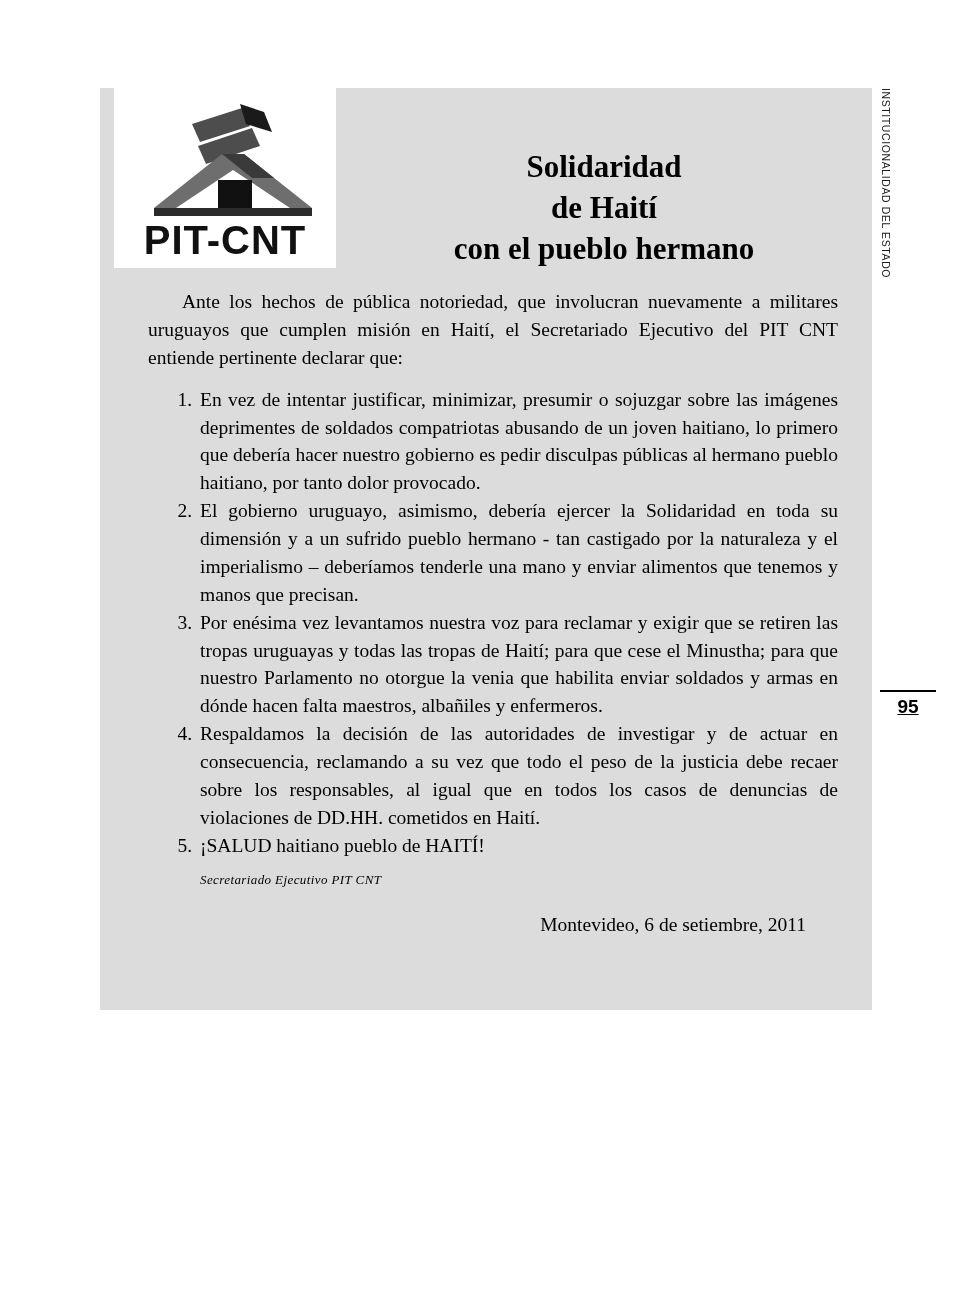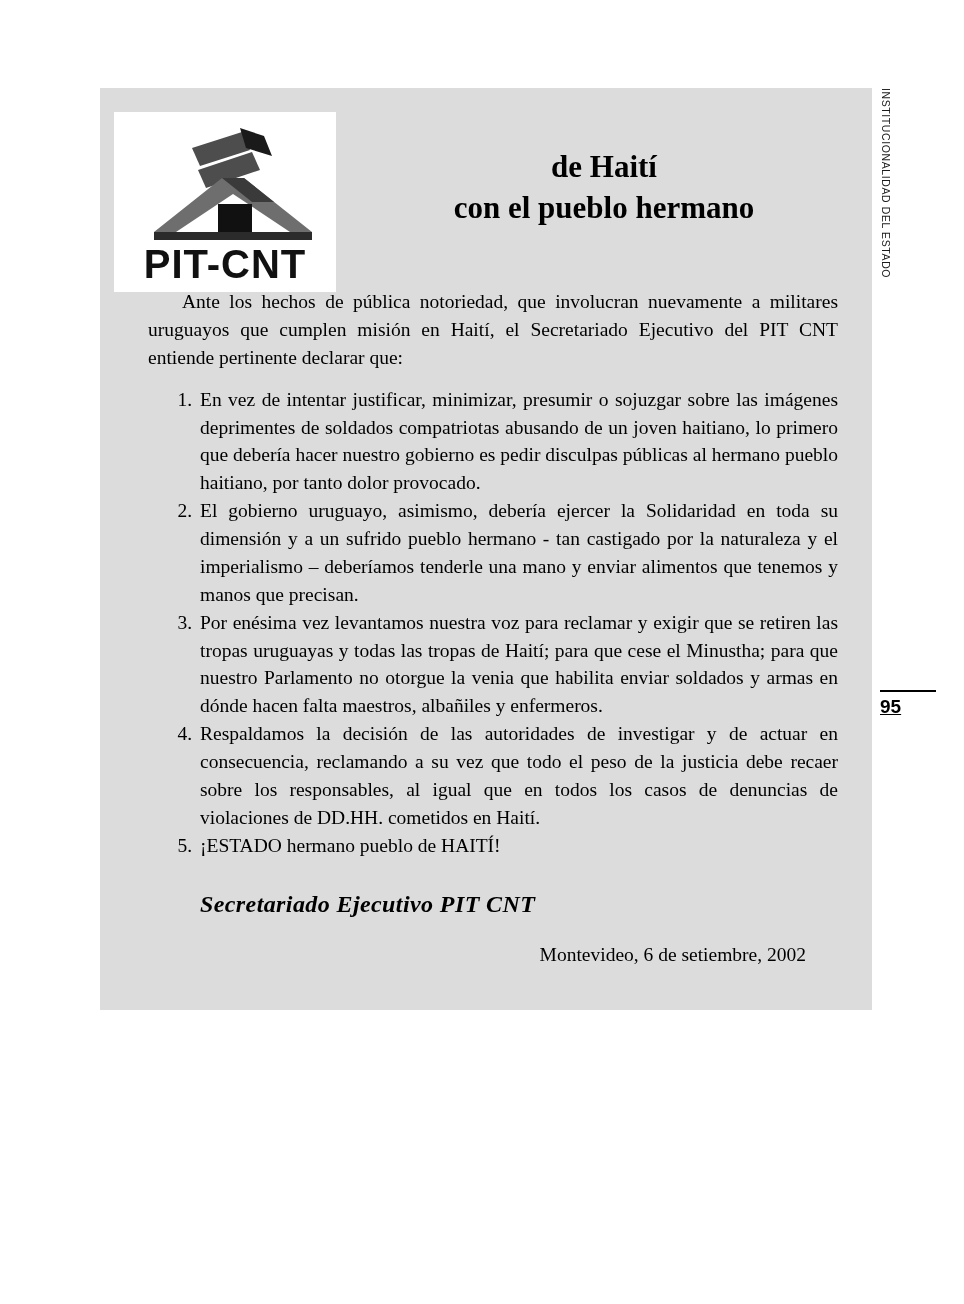--- a/index.html
+++ b/index.html
@@ -29,21 +29,21 @@
     letter-spacing: 0.6px;
     color: #1a1a1a;
     white-space: nowrap;
   }
 
   .page-number-wrap {
     position: absolute;
     left: 880px;
     top: 690px;
     width: 56px;
-    text-align: left;
+    text-align: center;
     text-decoration: underline;
   }
   .page-number-rule {
     width: 56px;
     height: 2px;
     background: #000;
     margin: 0 0 4px 0;
   }
   .page-number {
     font-family: "Liberation Sans", sans-serif;
@@ -66,21 +66,21 @@
 
   
   .header {
     position: relative;
     height: 200px;
   }
 
   .logo {
     position: absolute;
     left: 14px;
-    top: 24px;
+    top: 0;
     width: 222px;
     height: 180px;
     background: #ffffff;
     overflow: hidden;
   }
   .logo svg { display: block; }
 
   .article-title {
     position: absolute;
     left: 250px;
@@ -136,23 +136,23 @@
     text-align: right;
     font-size: 19.5px;
     line-height: 1.43;
   }
   ol.claims li .extra {
     display: block;
     text-align: left;
   }
 
   .signature {
-    margin: 31px 0 0 52px;
-    font-size: 24px;
-    font-weight: bold;
+    margin: 12px 0 0 52px;
+    font-size: 13px;
+    font-weight: normal;
     font-style: italic;
     letter-spacing: 0.4px;
     color: #000;
   }
 
   .dateline {
     margin: 26px 32px 0 0;
     text-align: right;
     font-size: 19.5px;
     color: #000;
@@ -193,20 +193,21 @@
 
         <rect x="104" y="92" width="34" height="30" fill="#111111"></rect>
 
         <rect x="40" y="120" width="158" height="8" fill="#2b2b2b"></rect>
 
         <text x="111" y="166" text-anchor="middle" font-family="Liberation Sans, sans-serif" font-size="40" font-weight="bold" fill="#111111" letter-spacing="1">PIT-CNT</text>
       </svg>
     </div>
 
     <div class="article-title">
+      <span>Solidaridad</span>
       <span>de Haití</span>
       <span>con el pueblo hermano</span>
     </div>
   </div>
 
   <div class="body-wrap">
 
     <p class="lead">Ante los hechos de pública notoriedad, que involucran nuevamente a militares uruguayos que cumplen misión en Haití, el Secretariado Ejecutivo del PIT CNT entiende pertinente declarar que:</p>
 
     <ol class="claims">
@@ -221,21 +222,21 @@
       <li>
         <span class="num">3.</span>
         <span>Por enésima vez levantamos nuestra voz para reclamar y exigir que se retiren las tropas uruguayas y todas las tropas de Haití; para que cese el Minustha; para que nuestro Parlamento no otorgue la venia que habilita enviar soldados y armas en dónde hacen falta maestros, albañiles y enfermeros.</span>
       </li>
       <li>
         <span class="num">4.</span>
         <span>Respaldamos la decisión de las autoridades de investigar y de actuar en consecuencia, reclamando a su vez que todo el peso de la justicia debe recaer sobre los responsables, al igual que en todos los casos de denuncias de violaciones de DD.HH. cometidos en Haití.</span>
       </li>
       <li>
         <span class="num">5.</span>
-        <span class="extra">¡ESTADO hermano pueblo de HAITÍ!</span>
+        <span class="extra">¡SALUD haitiano pueblo de HAITÍ!</span>
       </li>
     </ol>
 
     <div class="signature">Secretariado Ejecutivo PIT CNT</div>
 
-    <div class="dateline">Montevideo, 6 de setiembre, 2002</div>
+    <div class="dateline">Montevideo, 6 de setiembre, 2011</div>
   </div>
 </div>
 
 </body></html>

